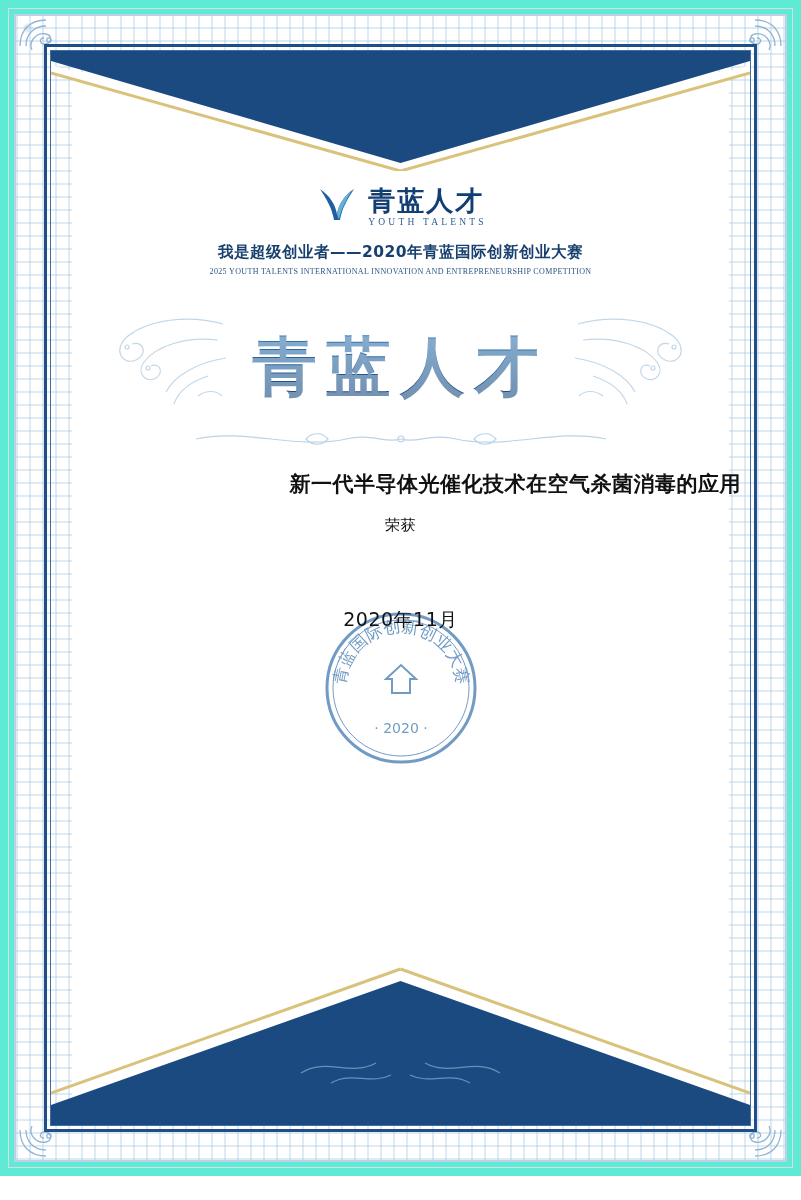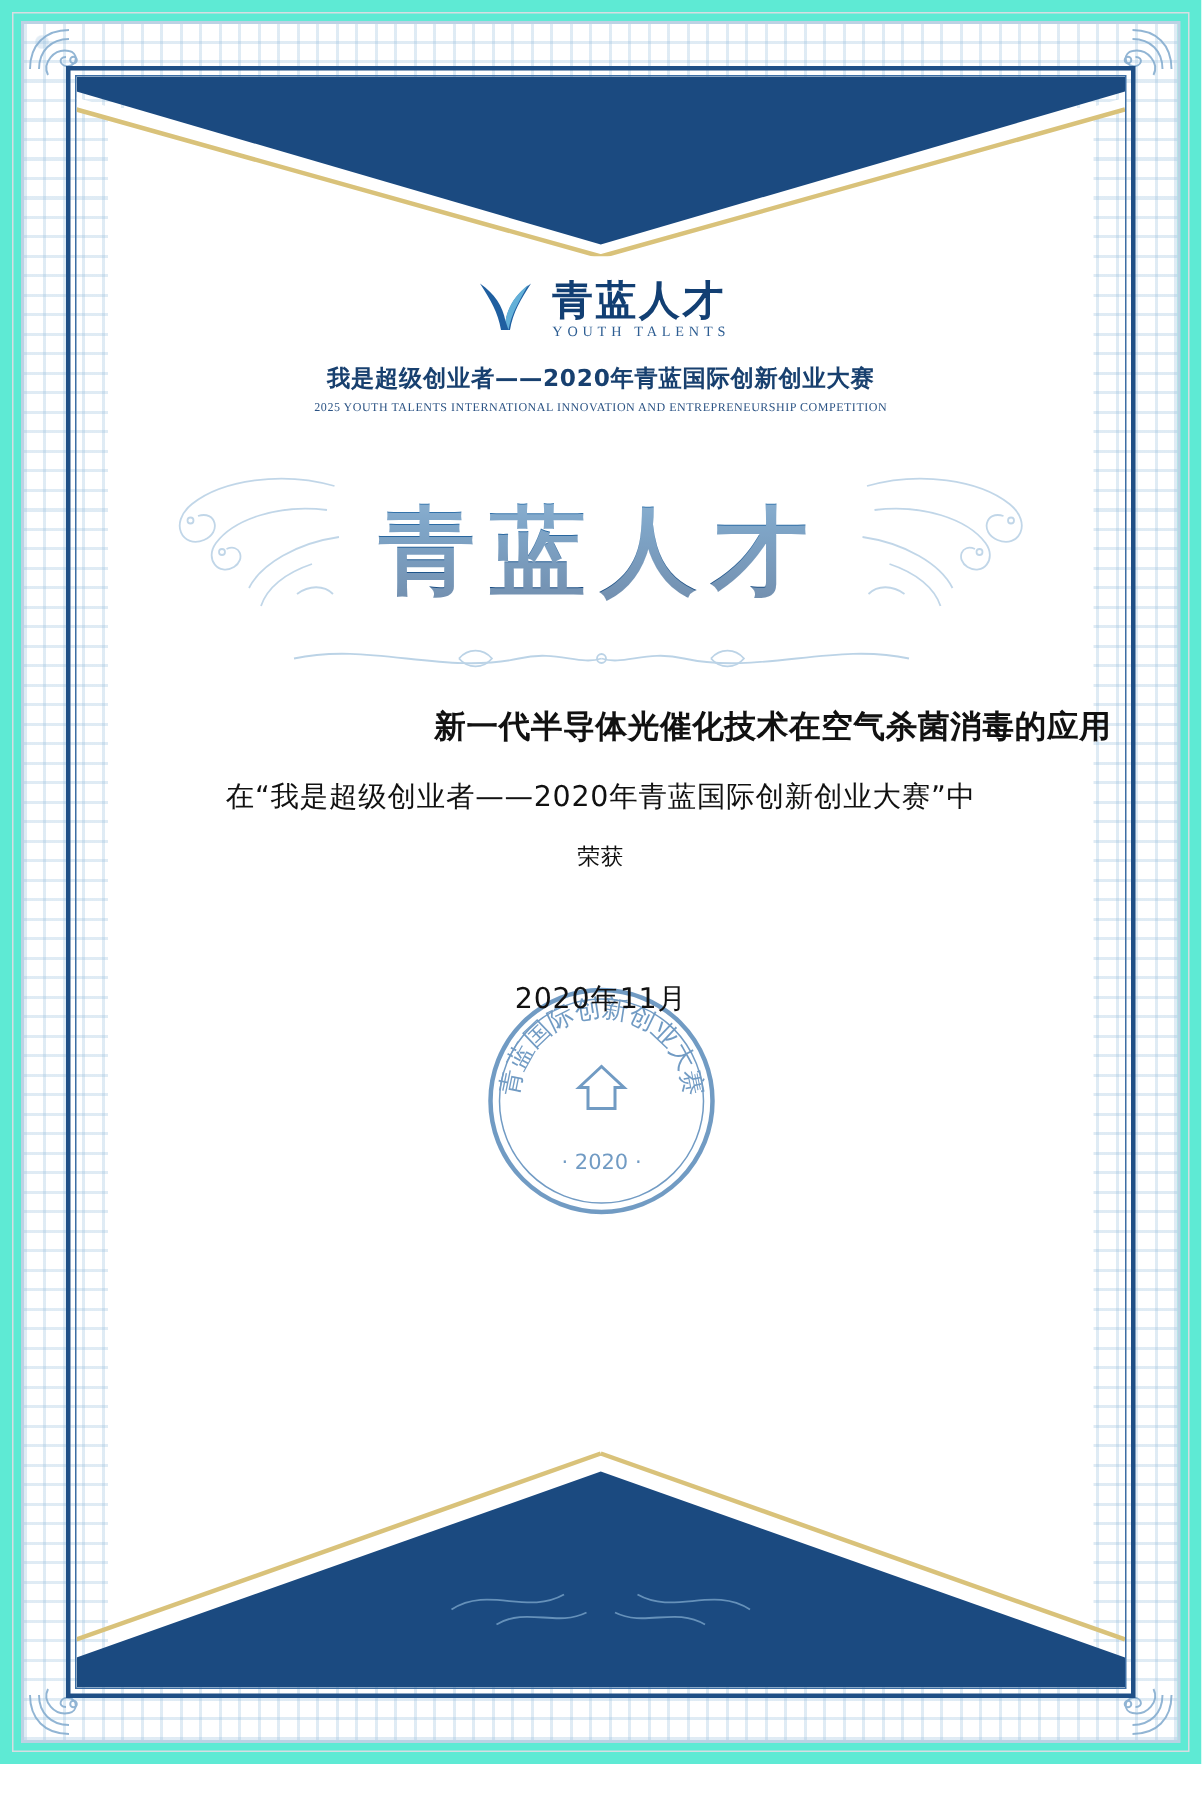--- a/index.html
+++ b/index.html
@@ -372,21 +372,20 @@
         <path d="M10 13 C60 2 110 24 160 13 C185 7 200 18 215 13"></path>
         <path d="M420 13 C370 2 320 24 270 13 C245 7 230 18 215 13"></path>
         <circle cx="215" cy="13" r="3"></circle>
         <path d="M120 13 C126 6 136 6 142 13 C136 20 126 20 120 13"></path>
         <path d="M288 13 C294 6 304 6 310 13 C304 20 294 20 288 13"></path>
       </g>
         </svg>
     </div>
 
     <div class="project-title">新一代半导体光催化技术在空气杀菌消毒的应用</div>
-    <div class="body-line">在“我是超级创业者——2020年青蓝国际创新创业大赛”中</div>
     <div class="body-line-2">荣获</div>
 
     <div class="sign-block">
       <div class="seal">
         <svg viewBox="0 0 190 190">
           <circle cx="95" cy="95" r="74" fill="none" stroke="#2f6ca8" stroke-width="3"></circle>
           <circle cx="95" cy="95" r="68" fill="none" stroke="#2f6ca8" stroke-width="1"></circle>
           <path id="sealArc" d="M95,95 m-56,0 a56,56 0 1,1 112,0" fill="none"></path>
           <text font-size="17" fill="#2f6ca8" font-family="DejaVu Sans, sans-serif">
             <textPath href="#sealArc" startOffset="50%" text-anchor="middle">青蓝国际创新创业大赛</textPath>

